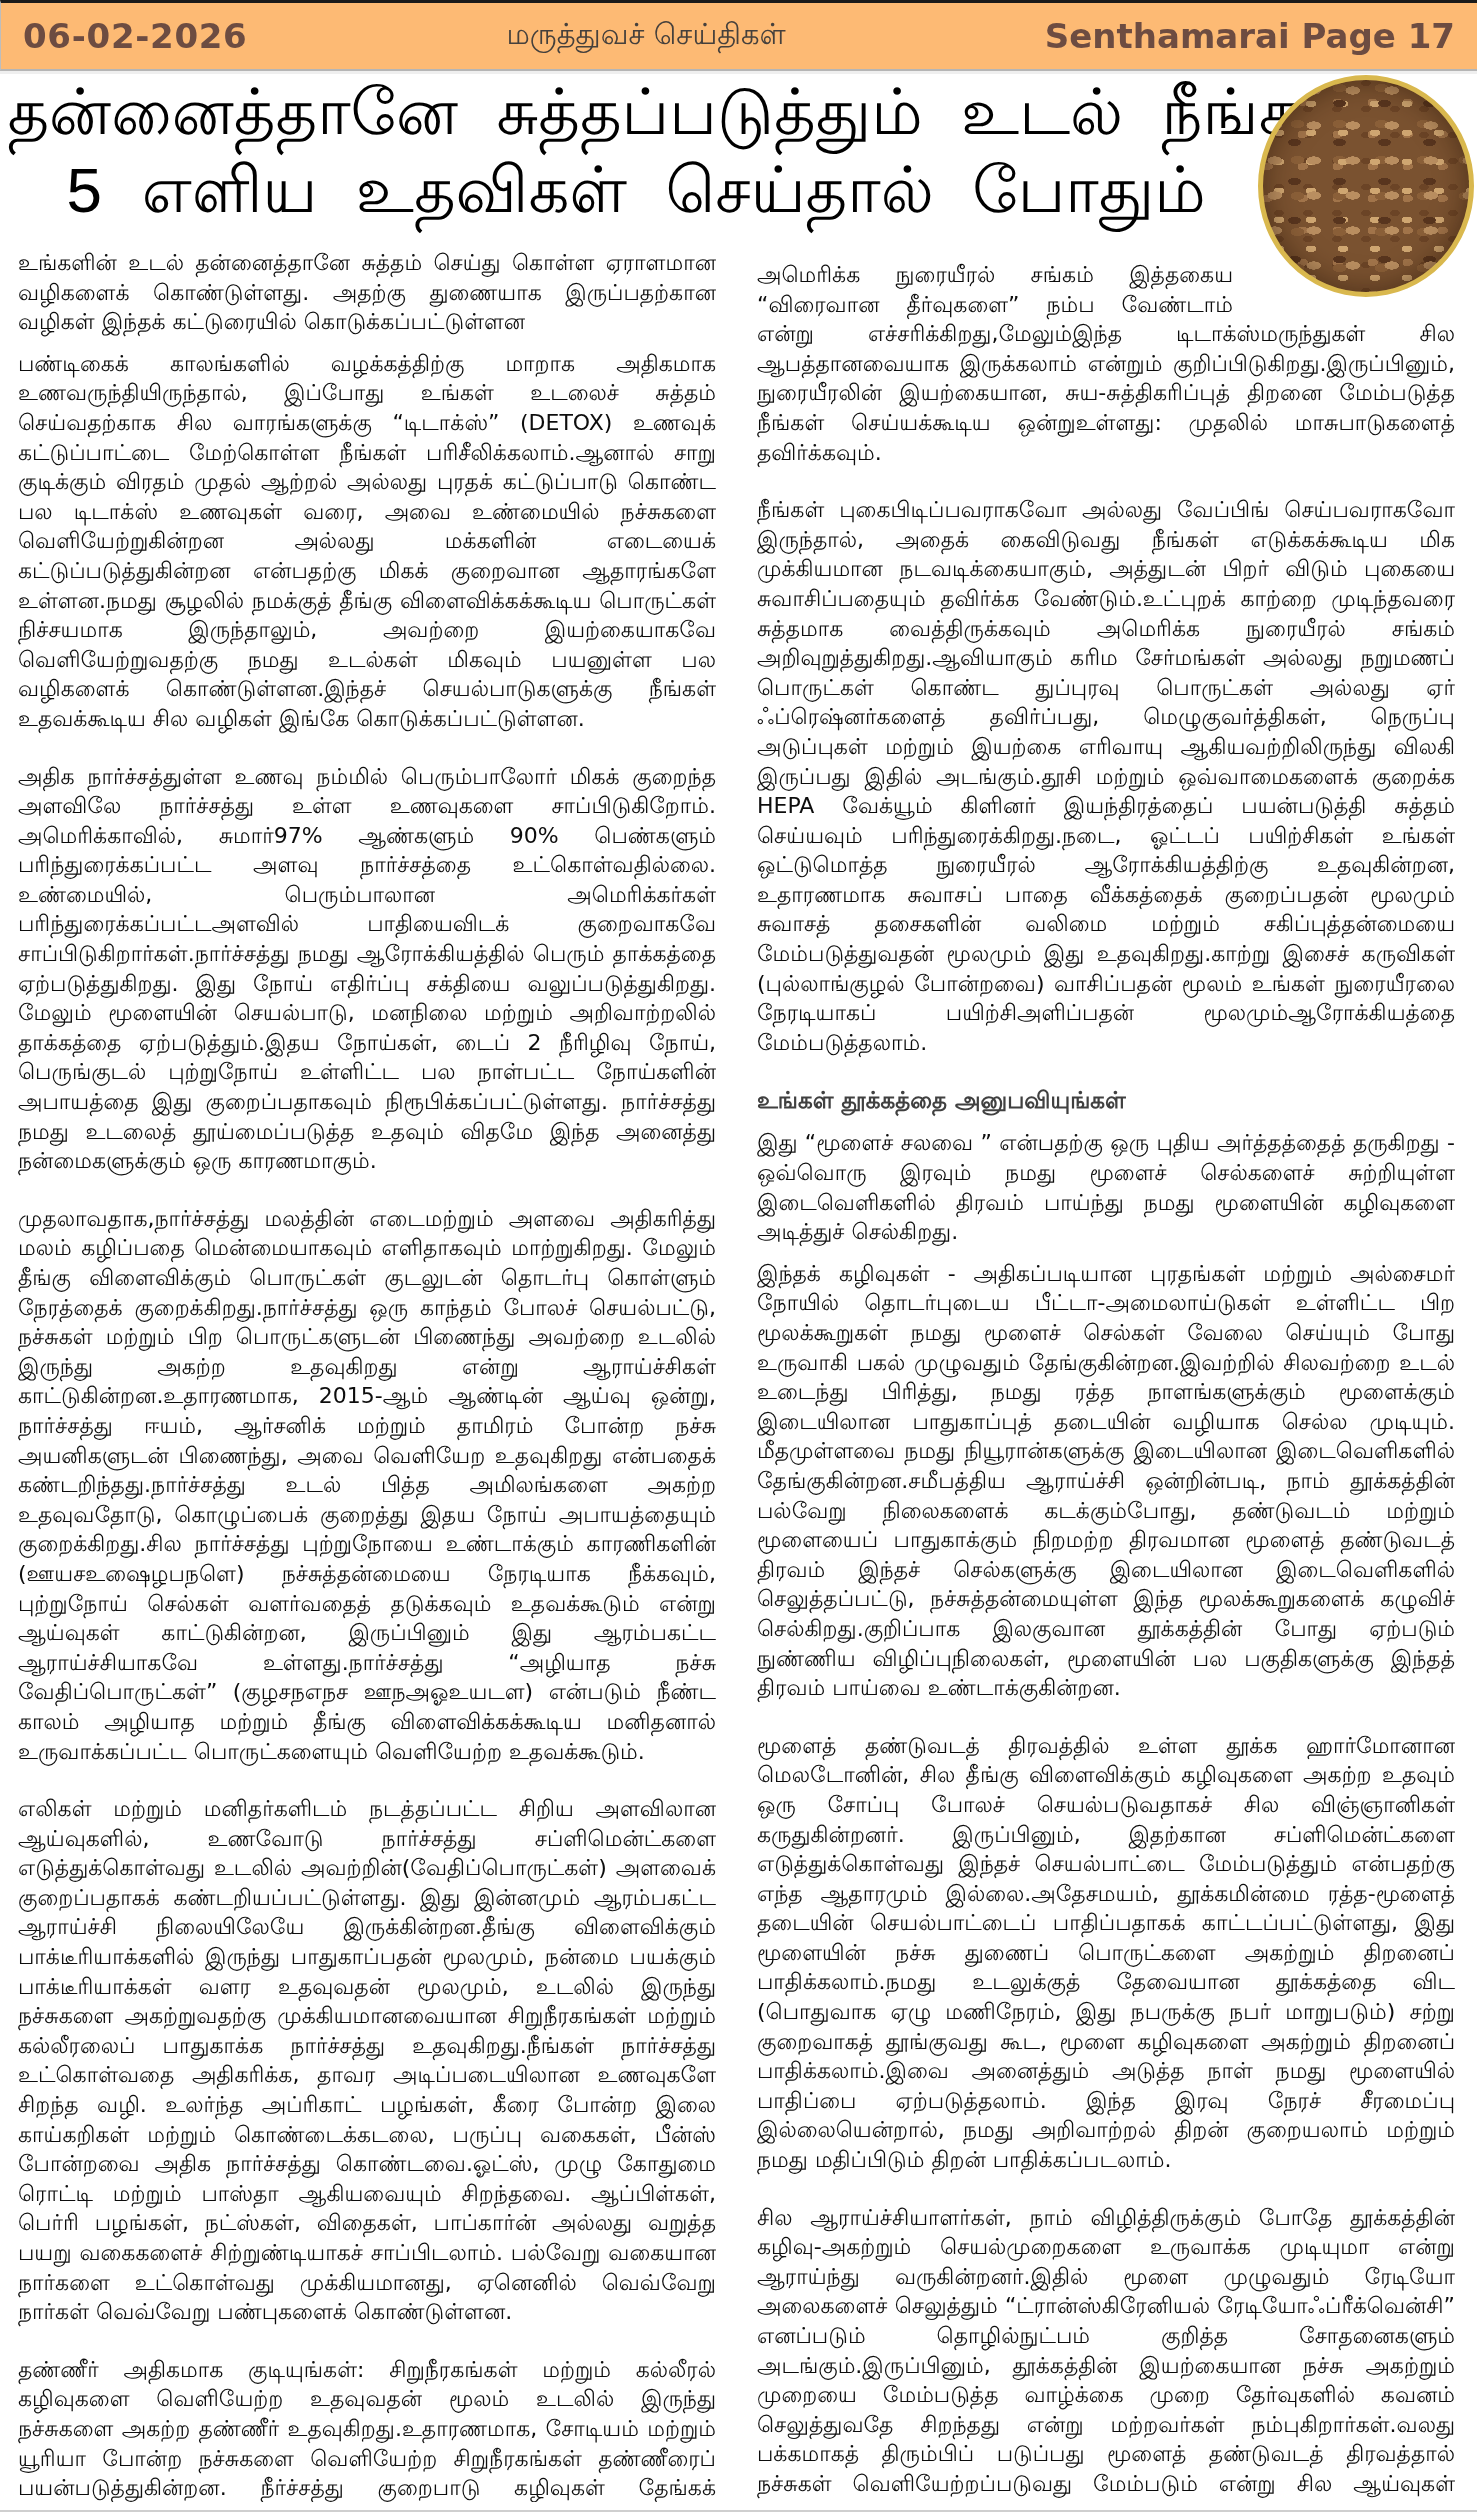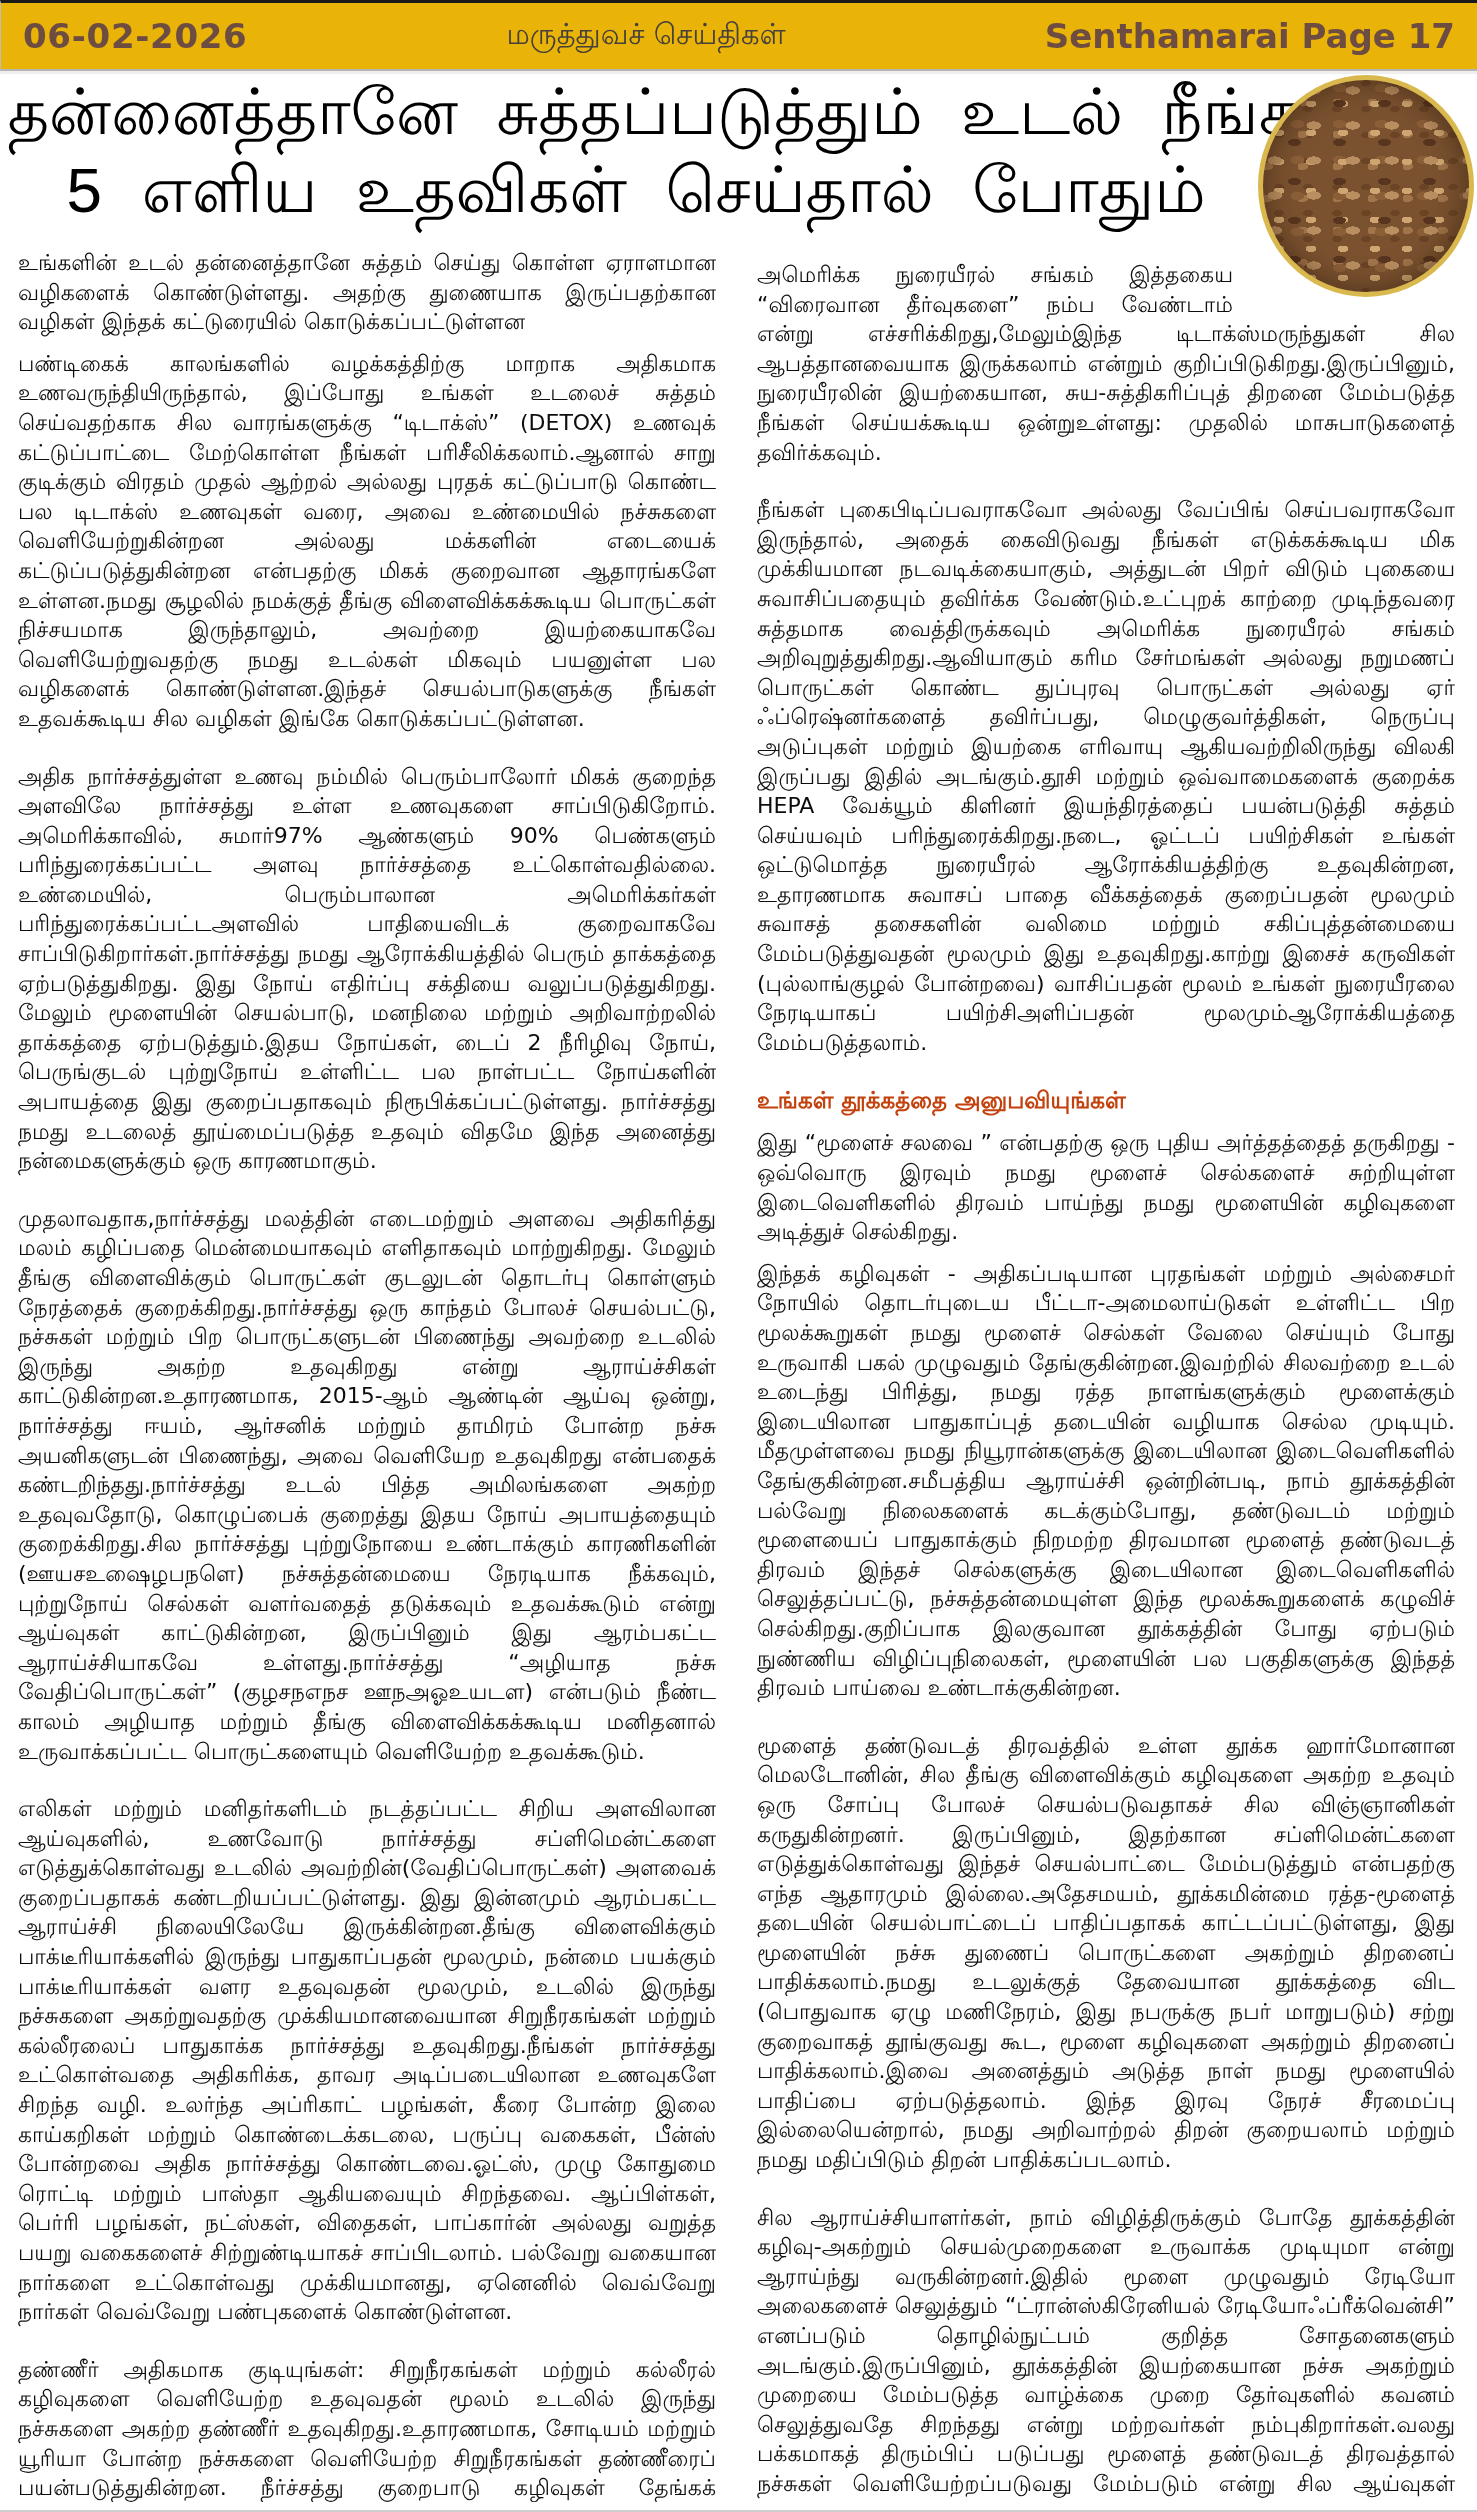--- a/index.html
+++ b/index.html
@@ -9,21 +9,21 @@
     font-family:"DejaVu Sans","Liberation Sans",sans-serif;
     color:#111;
     overflow:hidden;
     position:relative;
     box-sizing:border-box;
     border-bottom:2.2px solid #cfcfcf;
   }
   
   .masthead{
     height:71px;
-    background:#eab308;
+    background:#fdba74;
     border-top:3px solid #1a1a1a;
     border-left:1.5px solid #bdbdbd;
     border-right:1.5px solid #bdbdbd;
     border-bottom:2.2px solid #b5b5b5;
     display:flex;align-items:center;justify-content:space-between;
     padding:0 22px;box-sizing:border-box;
     box-shadow:0 3px 0 #efefef;
   }
   .masthead .date{
     font-size:34px;font-weight:bold;color:#6d4c41;letter-spacing:0.7px;
@@ -89,21 +89,21 @@
     line-height:29.6px;
     color:#0d0d0d;
   }
   .col p + p{margin-top:28px;}
   .col p.tight{margin-top:12px;}
   .col h3{
     margin:28px 0 0 0;
     font-size:23px;
     line-height:31px;
     font-weight:bold;
-    color:#c2410c;
+    color:#404040;
   }
   .col h3 + p{margin-top:12px;}
   .photo-spacer{
     float:right;
     width:222px;height:65px;
   }
 </style>
 </head>
 <body>
 

